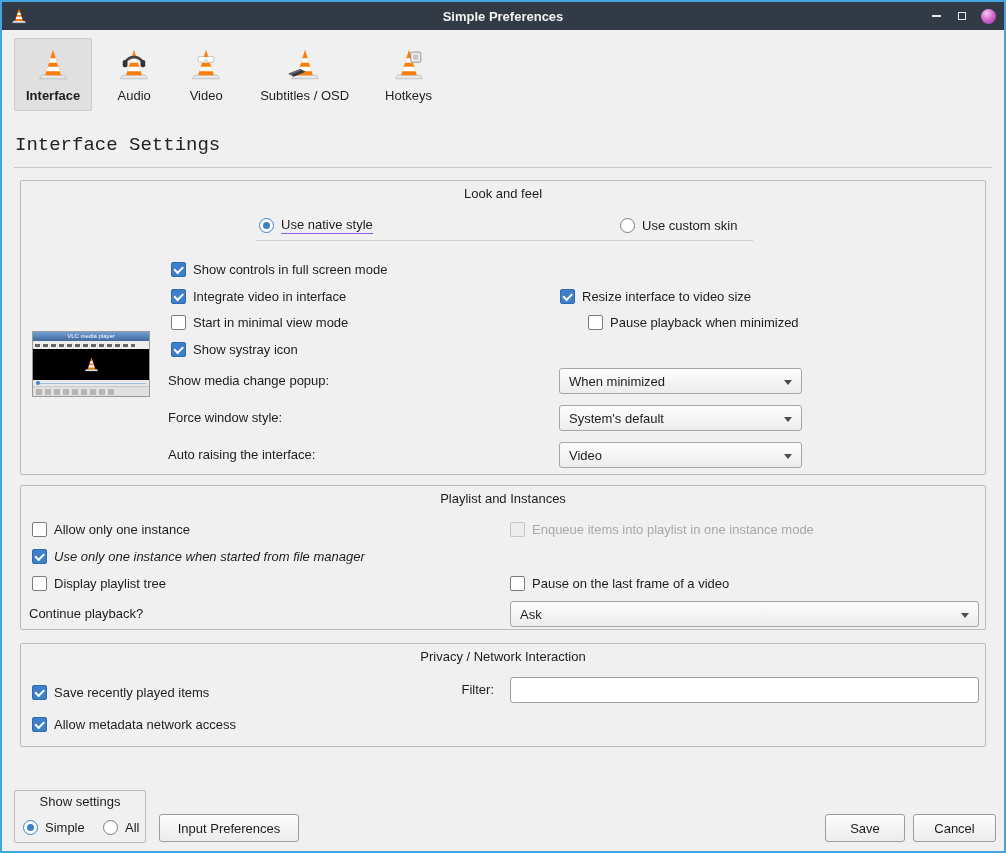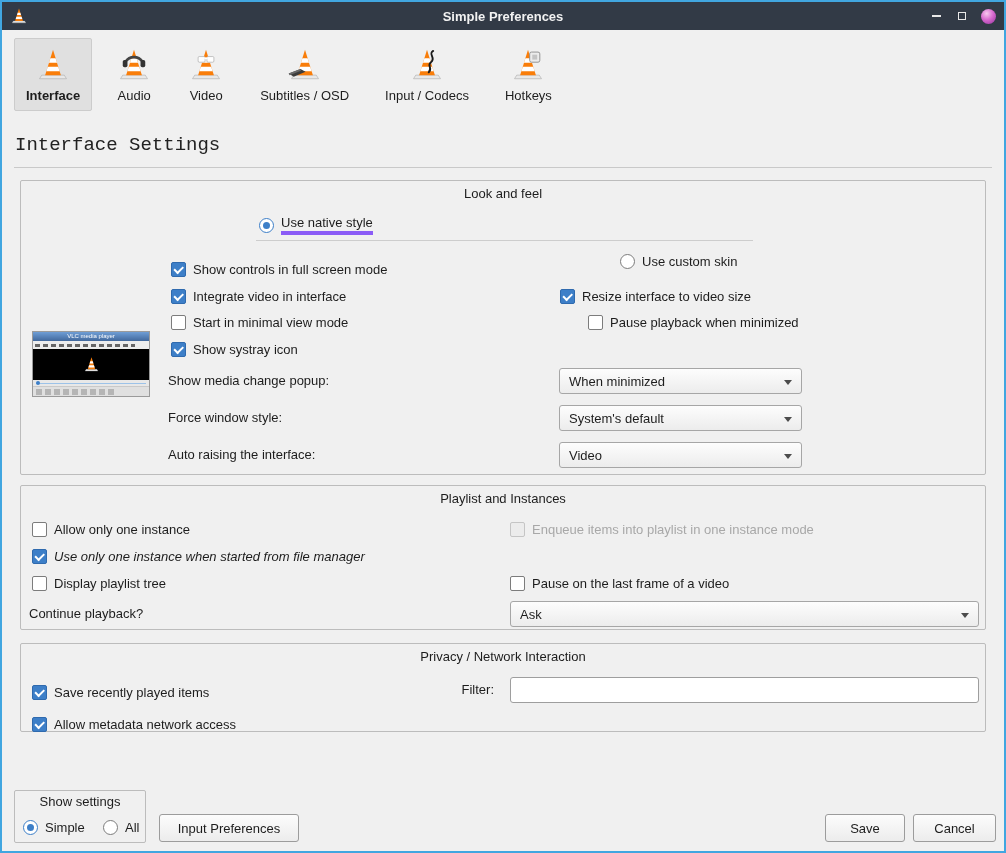--- a/index.html
+++ b/index.html
@@ -66,21 +66,21 @@
   .cb.disabled .box { border-color:#c5c5c5; background:#ececec; }
 
   .radio .dot {
     width:15px; height:15px; border:1px solid #7c7c7c; border-radius:50%;
     background:#fff; position:relative; flex:0 0 auto;
   }
   .radio.selected .dot { border-color:#3d7fc8; }
   .radio.selected .dot::after {
     content:''; position:absolute; inset:3px; border-radius:50%; background:#3d7fc8;
   }
-  .underlined { border-bottom:4px solid #8b5cf6; padding-bottom:1px; }
+  .underlined { border-bottom:1px solid #8b5cf6; padding-bottom:1px; }
 
   .combo {
     position:absolute; height:26px; background:linear-gradient(#fdfdfd,#ececec);
     border:1px solid #a6a6a6; border-radius:3px; font-size:13px; color:#1d1d1d;
     display:flex; align-items:center; padding:0 26px 0 9px; cursor:pointer; white-space:nowrap;
   }
   .combo::after {
     content:''; position:absolute; right:9px; top:11px;
     border-left:4px solid transparent; border-right:4px solid transparent; border-top:5px solid #4c4c4c;
   }
@@ -185,45 +185,38 @@
       <svg width="36" height="36" viewBox="0 0 32 32">
         <use href="#cone-shape"></use>
         <path d="M1.5 23.5 L12 19.5 L16.5 22 L6 26.5 Z" fill="#3c3c3c"></path>
         <path d="M1.5 23.5 L12 19.5 L12.4 21 L2.2 25 Z" fill="#6a6a6a"></path>
       </svg>
       <span class="tlabel">Subtitles / OSD</span>
     </div>
     <div class="titem">
       <svg width="36" height="36" viewBox="0 0 32 32">
         <use href="#cone-shape"></use>
-        <path d="M21.5 3.5 c-5 3 3 6 -2 10 c-4 3 2 5 -2 9" fill="none" stroke="#1a1a1a" stroke-width="1.7" stroke-linecap="round"></path>
-      </svg>
-      <span class="tlabel">Input / Codecs</span>
-    </div>
-    <div class="titem">
-      <svg width="36" height="36" viewBox="0 0 32 32">
-        <use href="#cone-shape"></use>
         <rect x="17.5" y="4.5" width="9" height="9" rx="1.6" fill="#ececec" stroke="#8a8a8a" stroke-width="0.8"></rect>
         <rect x="19.8" y="6.8" width="4.4" height="4.4" fill="#c4c4c4"></rect>
       </svg>
       <span class="tlabel">Hotkeys</span>
     </div>
   </div>
 
   <div class="heading">Interface Settings</div>
   <div class="heading-rule"></div>
 
   <div class="group" style="left:18px; top:178px; width:966px; height:295px;">
     <div class="gtitle">Look and feel</div>
 
     <div class="radio selected" style="left:238px; top:35px;">
       <span class="dot"></span>
       <span class="underlined">Use native style</span>
     </div>
-    <div class="radio" style="left:599px; top:35px;margin-top:36px;">
+    <div class="radio" style="left:599px; top:35px;">
       <span class="dot"></span>
       <span>Use custom skin</span>
     </div>
     <div style="position:absolute; left:235px; width:497px; top:59px; border-top:1px solid #cdcdcd;"></div>
 
     <div class="preview" style="left:11px; top:150px;">
       <div class="pv-title">VLC media player</div>
       <div class="pv-menu"></div>
       <div class="pv-video">
         <svg width="17" height="17" viewBox="0 0 32 32">
@@ -299,21 +292,21 @@
       <span class="box"></span>
       <span>Pause on the last frame of a video</span>
     </div>
 
     <div class="flabel" style="left:8px; top:115px;">Continue playback?</div>
     <div class="combo" style="left:489px; top:115px; width:469px;">
       <span>Ask</span>
     </div>
   </div>
 
-  <div class="group" style="left:18px; top:641px; width:966px; height:89px;">
+  <div class="group" style="left:18px; top:641px; width:966px; height:104px;">
     <div class="gtitle">Privacy / Network Interaction</div>
 
     <div class="cb checked" style="left:11px; top:39px;">
       <span class="box"></span>
       <span>Save recently played items</span>
     </div>
 
     <div class="flabel" style="left:383px; top:33px; width:90px; text-align:right;">Filter:</div>
     <input class="tinput" style="left: 489px; top: 33px; width: 469px;" value="">
 

